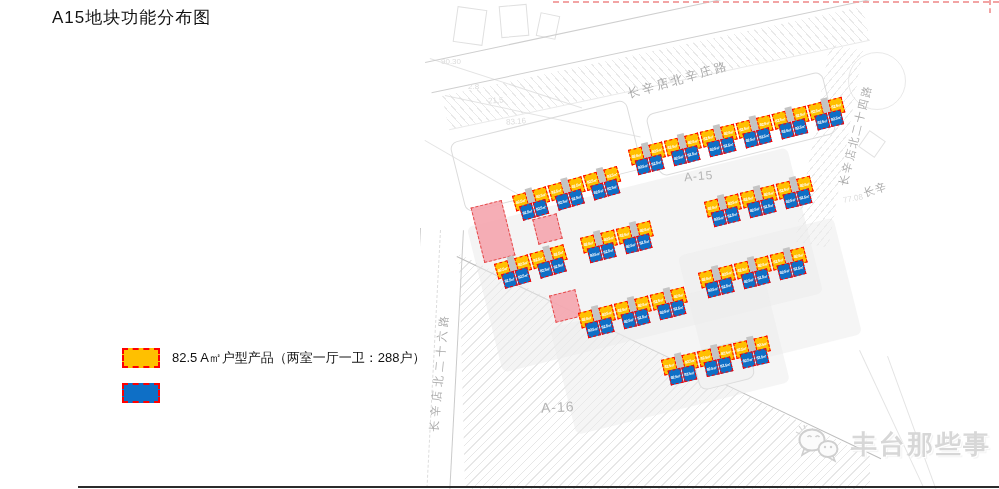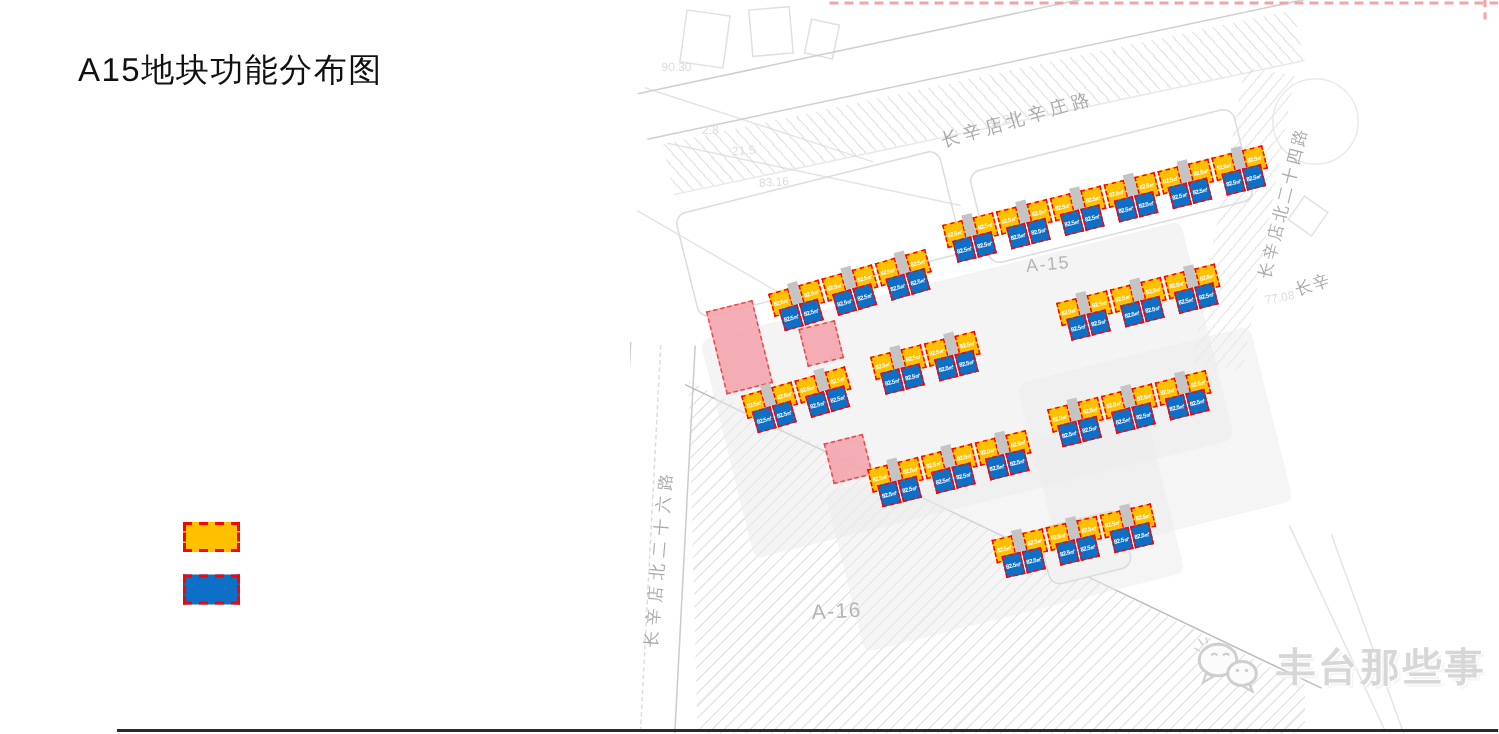--- a/index.html
+++ b/index.html
@@ -1,20 +1,20 @@
 <!DOCTYPE html>
 <html style="--color-unit_a: #FFC000; --color-unit_b: #0E6FC6; --color-public: #F6A6AF; --color-swatch_border: #FF0000; --color-road_text: #A8A8A8; --color-plot_text: #B5B5B5;"><head>
 <meta charset="utf-8">
 <style>
   html,body{margin:0;padding:0;}
   .stage{position:relative;width:999px;height:489px;background:#ffffff;overflow:hidden;
          font-family:"Liberation Sans","DejaVu Sans",sans-serif;}
 
   
-  .page-title{position:absolute;left:52px;top:32px;font-size:22px;font-weight:500;
+  .page-title{position:absolute;left:52px;top:6px;font-size:17px;font-weight:500;
               color:#111;letter-spacing:1px;}
   .legend{position:absolute;left:122px;top:348px;}
   .legend-heading{font-size:13px;color:#111;margin-bottom:10px;}
   .legend-item{display:flex;align-items:center;margin-bottom:15px;}
   .swatch{width:34px;height:16px;border:2px dashed var(--color-swatch_border,#f00);
           margin-right:12px;flex:none;}
   .sw-unit_a{background:var(--color-unit_a,#FFC000);}
   .sw-unit_b{background:var(--color-unit_b,#0E6FC6);}
   .sw-public{background:var(--color-public,#F6A6AF);}
   .legend-label{font-size:13px;color:#111;white-space:nowrap;}
@@ -79,20 +79,21 @@
 </head>
 <body>
 
 <div class="stage">
 
   <div class="page-title">A15地块功能分布图</div>
 
   <div class="legend">
     <div class="legend-item">
       <span class="swatch sw-unit_a"></span>
+      <span class="legend-label">82.5 A㎡户型产品（两室一厅一卫：288户）</span>
     </div>
     <div class="legend-item">
       <span class="swatch sw-unit_b"></span>
     </div>
   </div>
 
   <div class="site-map">
 
     <div class="decor contour" style="left:10px;top:58px;width:160px;transform:rotate(18deg);"></div>
     <div class="decor contour" style="left:25px;top:95px;width:200px;transform:rotate(12deg);"></div>
@@ -418,21 +419,21 @@
       <div class="public-area" style="left: 115px; top: 216px; width: 23px; height: 24px; transform: rotate(-14deg);"></div>
       <div class="public-area" style="left: 132px; top: 292px; width: 25px; height: 26px; transform: rotate(-14deg);"></div>
       <div class="road-label" style="left: 208px; top: 86px; font-size: 12px; letter-spacing: 3px; transform: rotate(-16deg);">长辛店北辛庄路</div>
       <div class="road-label" style="left: 423px; top: 178px; font-size: 11px; letter-spacing: 2px; transform: rotate(-76deg);">长辛店北二十四路</div>
       <div class="road-label" style="left: 14px; top: 424px; font-size: 11px; letter-spacing: 4px; transform: rotate(-85deg);">长辛店北二十六路</div>
       <div class="road-label" style="left: 444px; top: 186px; font-size: 11px; letter-spacing: 1px; transform: rotate(-18deg);">长辛</div>
       <div class="plot-label" style="left: 264px; top: 169px; font-size: 12px; transform: rotate(-5deg);">A-15</div>
       <div class="plot-label" style="left: 121px; top: 399px; font-size: 14px; transform: rotate(-3deg);">A-16</div>
       <div class="elev-mark" style="left: 238px; top: 76px; transform: rotate(-14deg);">80.80</div>
       <div class="elev-mark" style="left: 86px; top: 117px; transform: rotate(-4deg);">83.16</div>
-      <div class="elev-mark" style="left: 21px; top: 40px; transform: rotate(0deg);">90.30</div>
+      <div class="elev-mark" style="left: 21px; top: 57px; transform: rotate(0deg);">90.30</div>
       <div class="elev-mark" style="left: 48px; top: 82px; transform: rotate(0deg);">2.8</div>
       <div class="elev-mark" style="left: 68px; top: 96px; transform: rotate(-4deg);">21.5</div>
       <div class="elev-mark" style="left: 423px; top: 194px; transform: rotate(-10deg);">77.08</div>
     </div>
 
   <div class="watermark">
     <svg width="48" height="40" viewBox="0 0 48 40">
       <path d="M4 2 L7 6 M9 1 L10 5 M1 8 L5 10" stroke="#D5D5D5" stroke-width="1.2" fill="none"></path>
       <ellipse cx="17" cy="16" rx="12.5" ry="10.5" fill="#FBFBFB" stroke="#CFCFCF" stroke-width="2"></ellipse>
       <path d="M9 25 L7 31 L14 27 Z" fill="#FBFBFB" stroke="#CFCFCF" stroke-width="1.5"></path>

